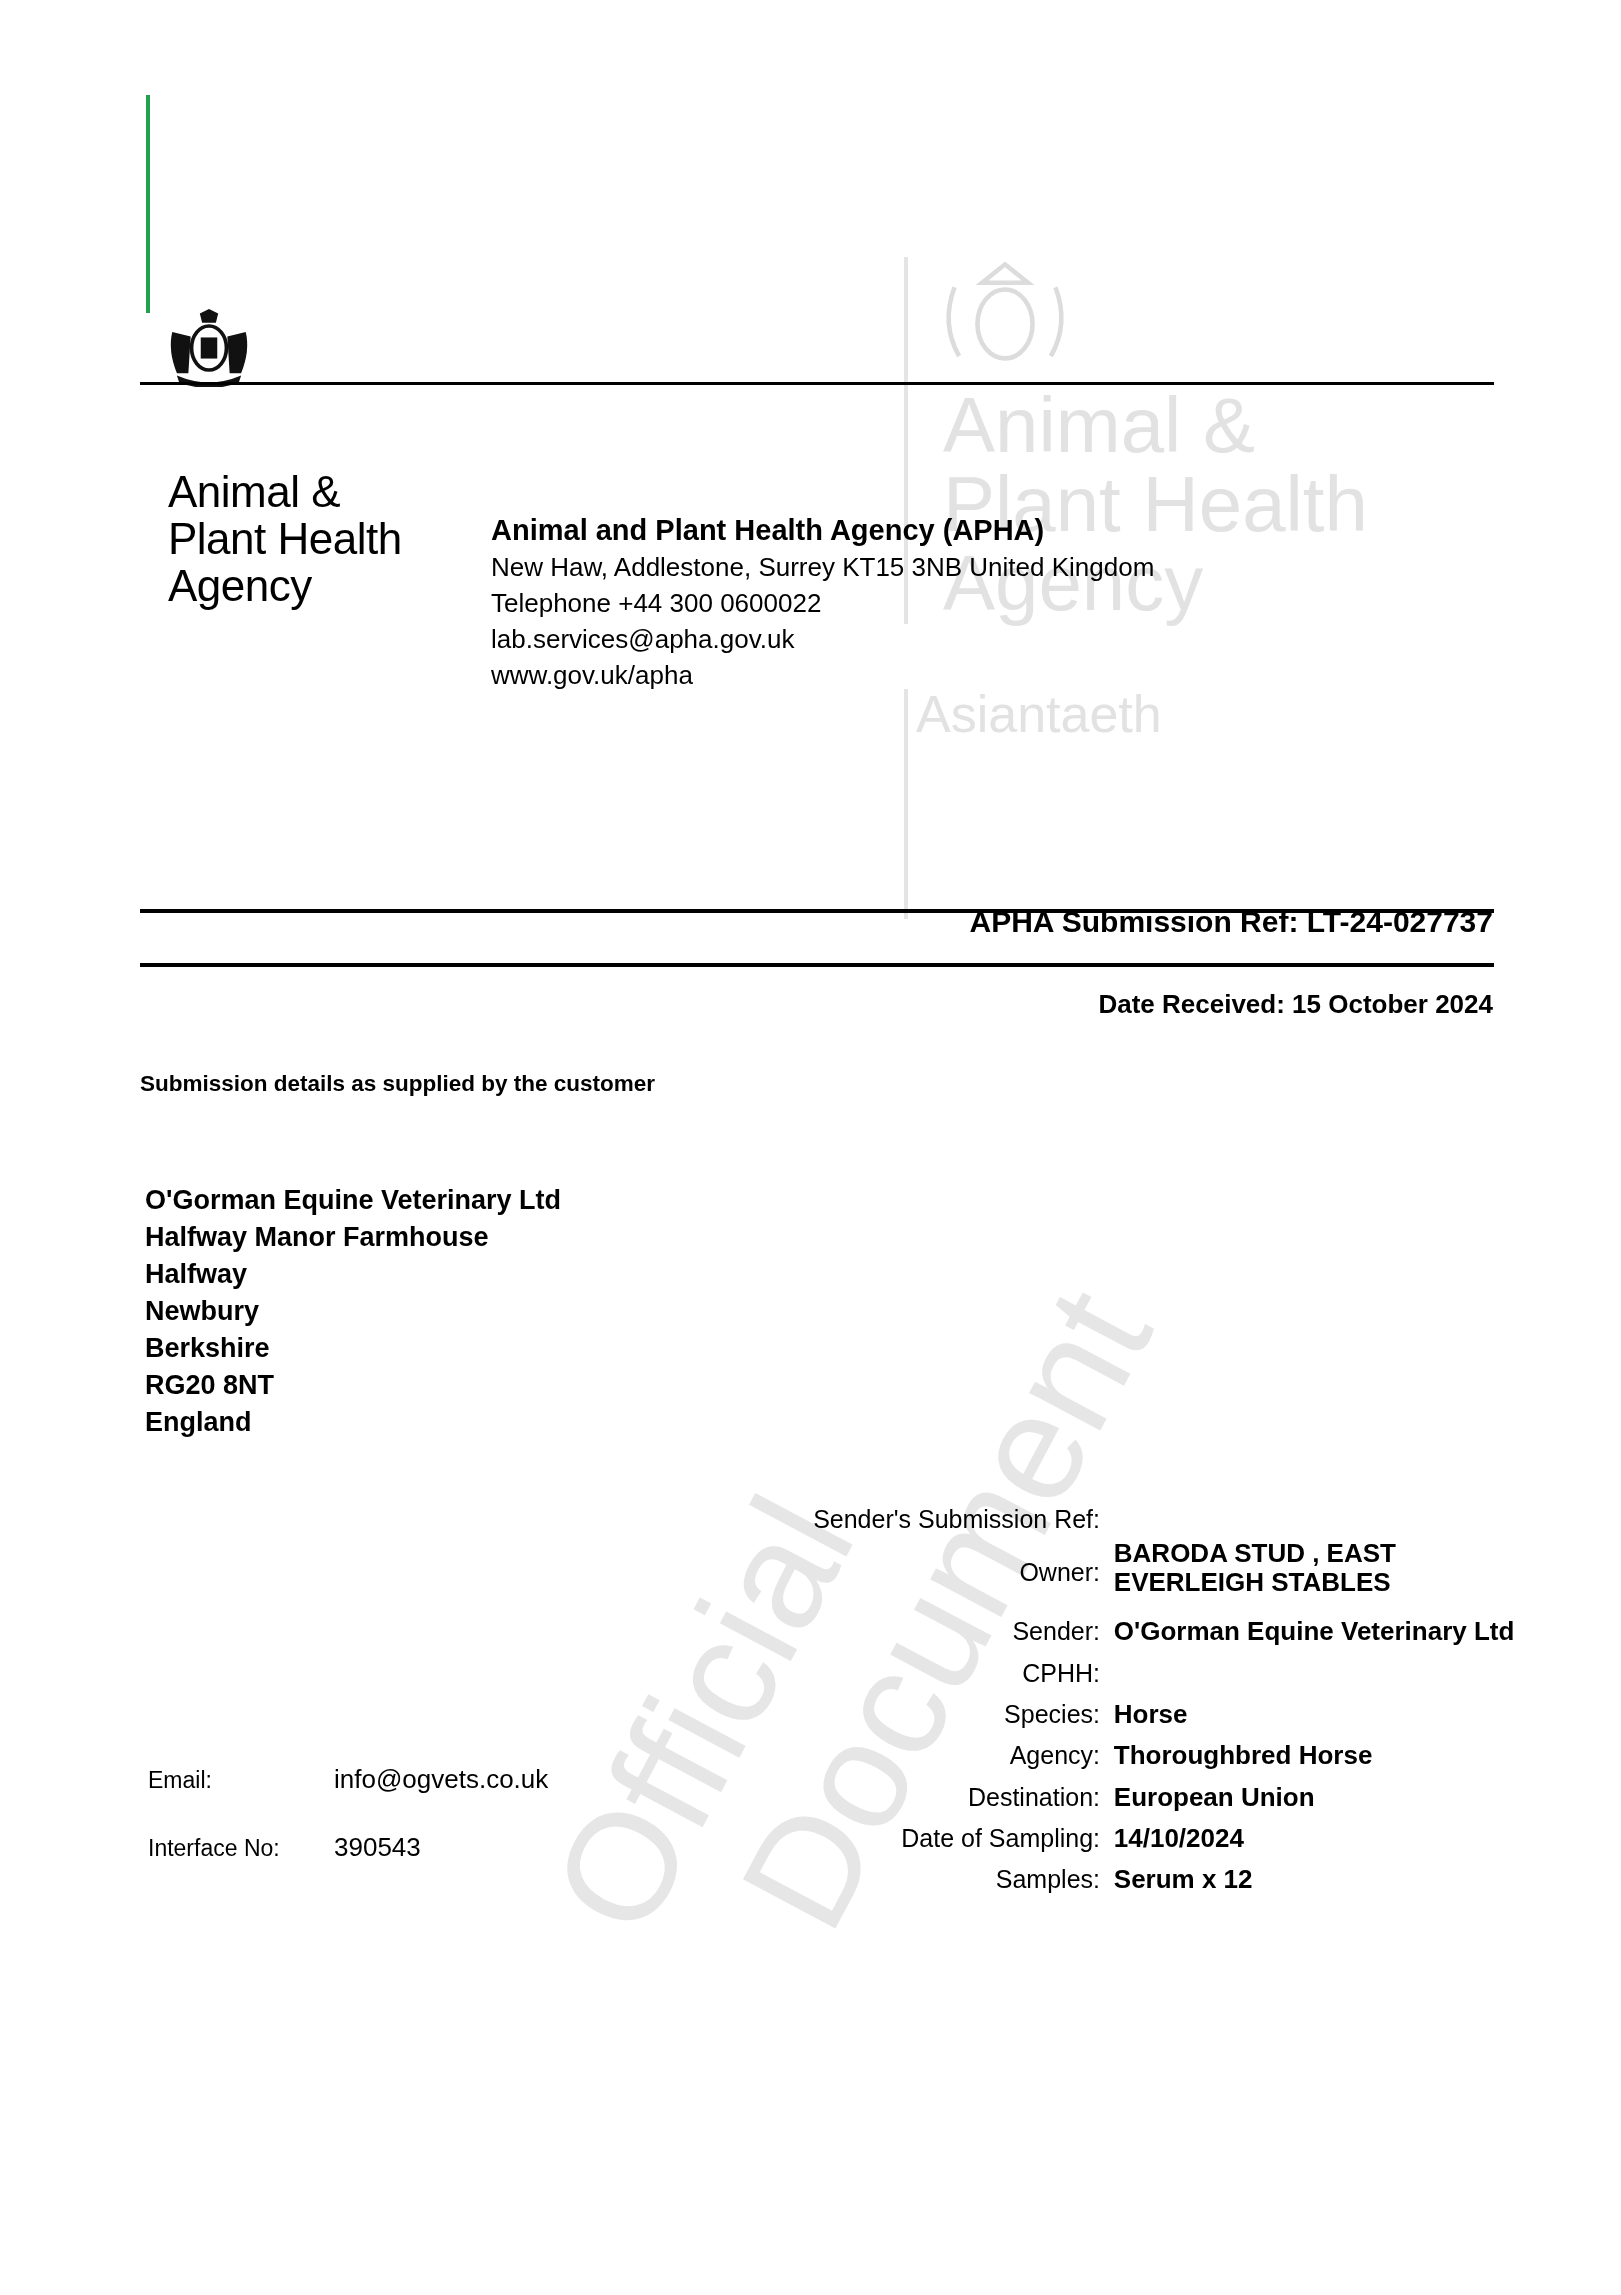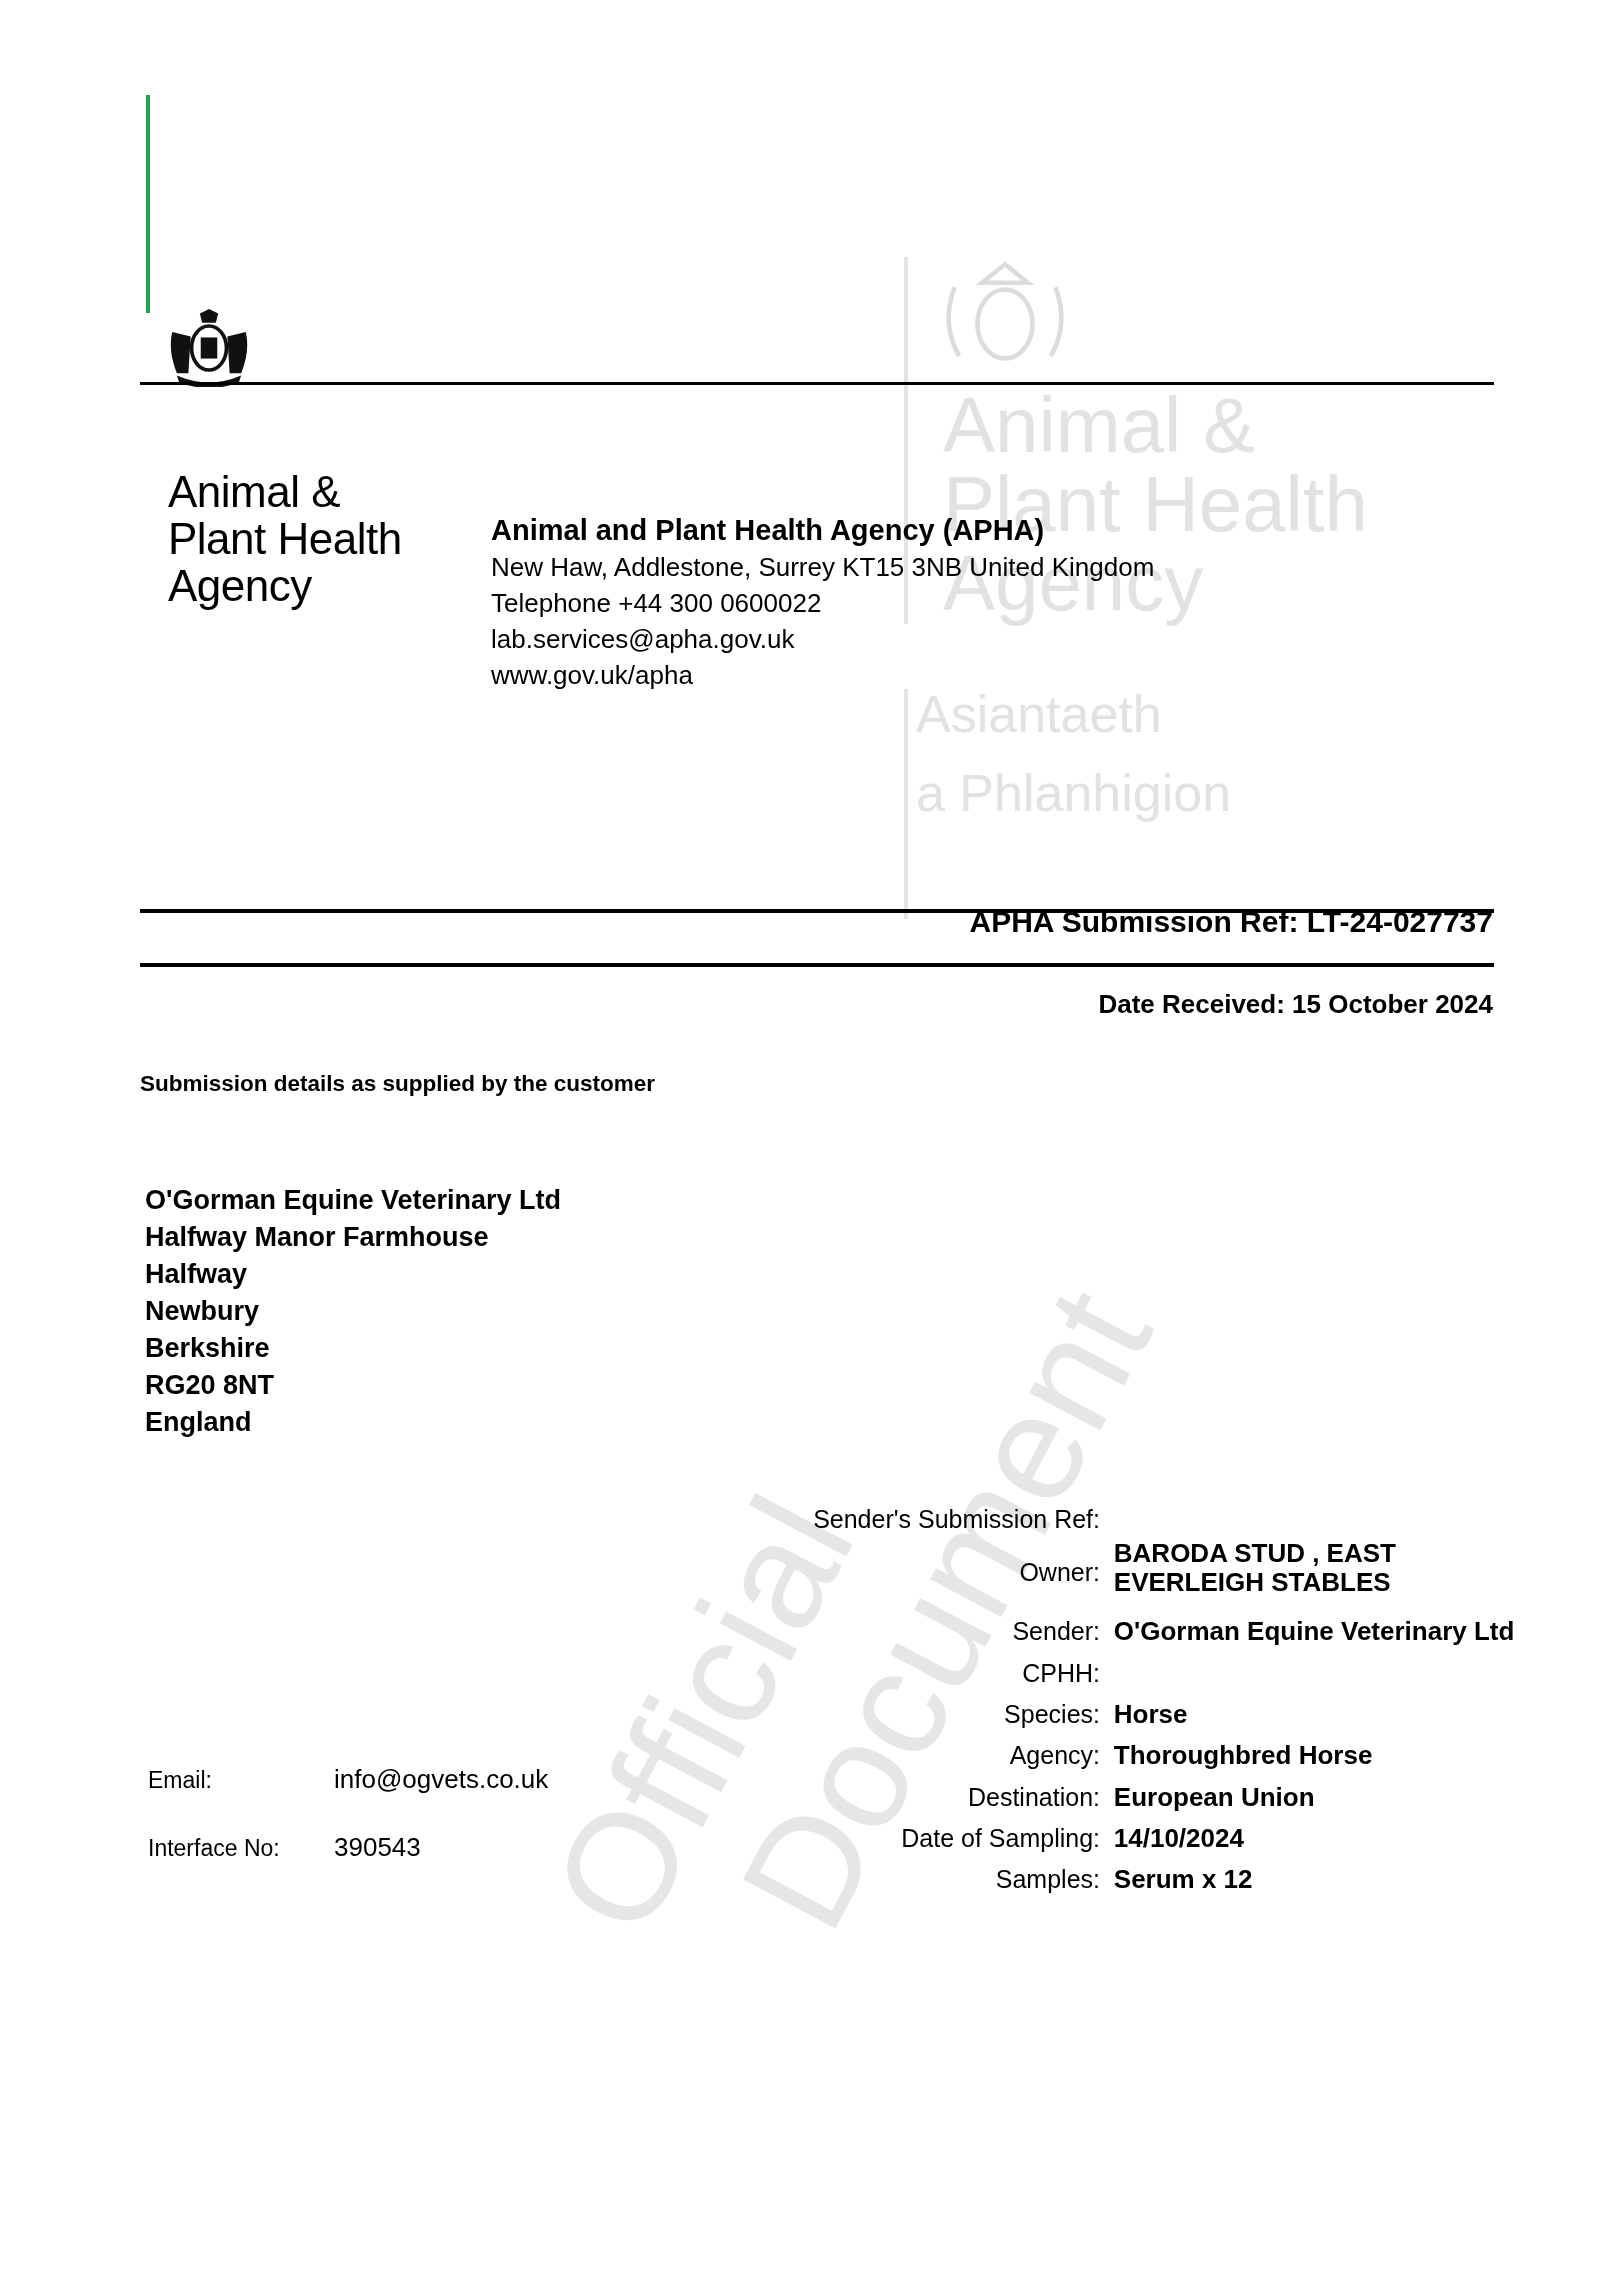--- a/index.html
+++ b/index.html
@@ -50,21 +50,20 @@
     <path d="M280 70 Q310 150 270 220"></path>
   </g>
 </svg>
 <div class="wm" style="left:943px; top:386px; font-size:78px; line-height:79px;">
   <div>Animal &amp;</div>
   <div>Plant Health</div>
   <div>Agency</div>
 </div>
 <div class="wm" style="left:916px; top:675px; font-size:52px; line-height:79px;">
   <div>Asiantaeth</div>
-  <div>a Phlanhigion</div>
 </div>
 <div class="wm" style="left:459px; top:1446px; font-size:152px; line-height:165px; transform:rotate(-62deg); transform-origin:center; color:#e6e6e6;">
   <div>Official</div>
   <div style="padding-left:92px;">Document</div>
 </div>
 
 
 <div class="abs green-bar content"></div>
 <svg class="abs crest content" viewBox="0 0 200 170">
   <g fill="#111">

